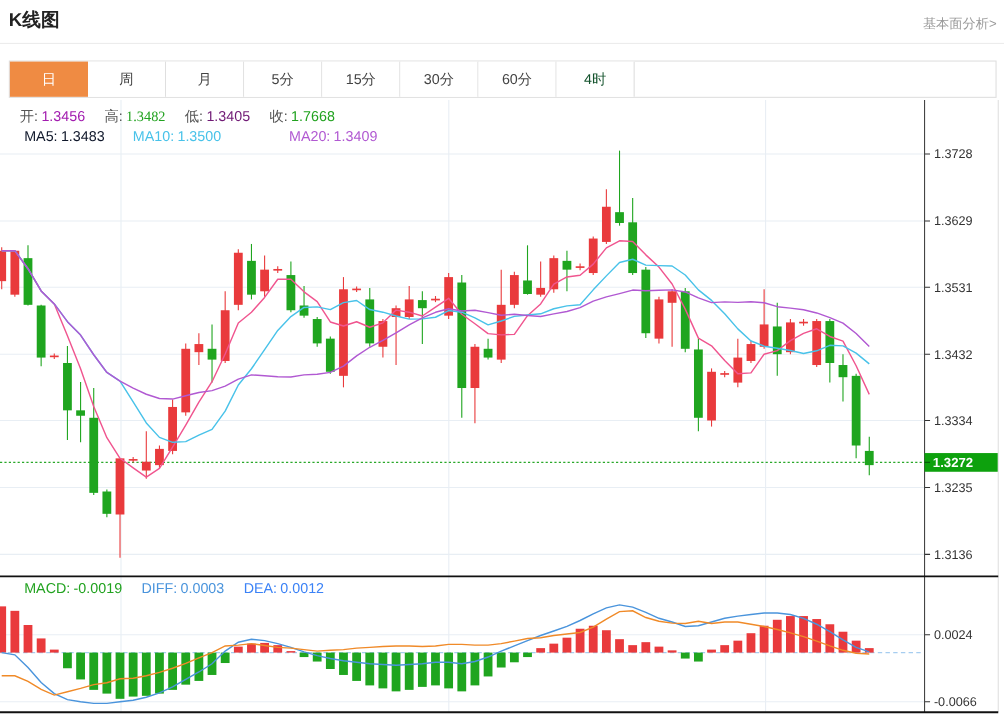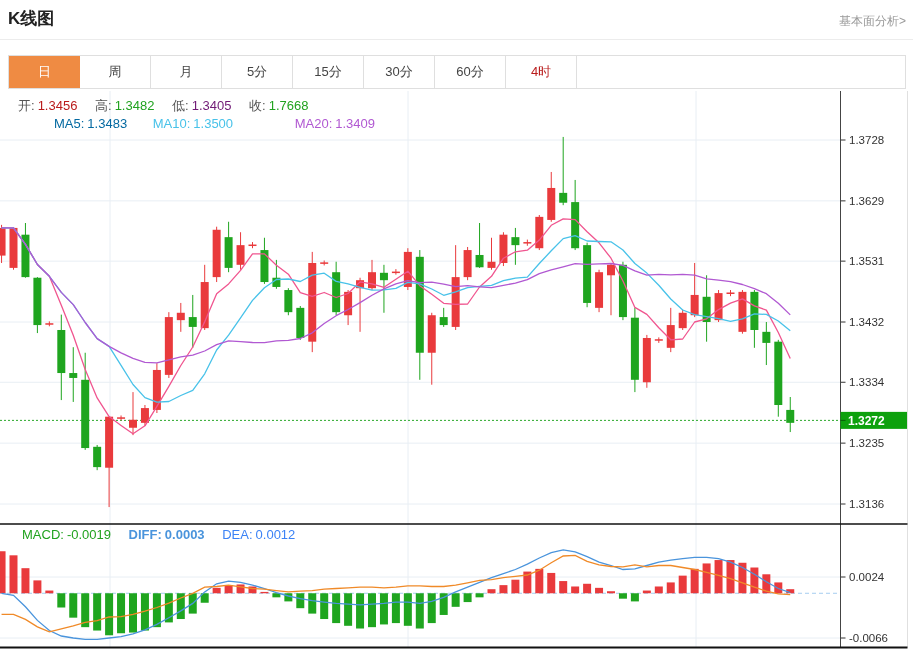--- a/index.html
+++ b/index.html
@@ -290,34 +290,34 @@
   <div class="divider"></div>
 
   <div class="tabs" id="tabs">
       <div class="tab active" style="color: rgb(255, 255, 255); background: rgb(239, 139, 67);">日</div>
       <div class="tab" style="color: rgb(68, 68, 68);">周</div>
       <div class="tab" style="color: rgb(68, 68, 68);">月</div>
       <div class="tab" style="color: rgb(68, 68, 68);">5分</div>
       <div class="tab" style="color: rgb(68, 68, 68);">15分</div>
       <div class="tab" style="color: rgb(68, 68, 68);">30分</div>
       <div class="tab" style="color: rgb(68, 68, 68);">60分</div>
-      <div class="tab" style="color: #b91c1c;">4时</div>
+      <div class="tab" style="color: #14532d;">4时</div>
     </div>
 
   <div class="row row1">
-    <span class="grp"><span class="lab" style="color: rgb(85, 85, 85);">开:</span><span style="color: #b91c1c;">1.3456</span></span>
-    <span class="grp"><span class="lab" style="color: rgb(85, 85, 85);">高:</span><span style="color: rgb(33, 162, 31);">1.3482</span></span>
+    <span class="grp"><span class="lab" style="color: rgb(85, 85, 85);">开:</span><span style="color: #a21caf;">1.3456</span></span>
+    <span class="grp"><span class="lab" style="color: rgb(85, 85, 85);">高:</span><span style="color: rgb(33, 162, 31); font-family: Liberation Serif, serif;">1.3482</span></span>
     <span class="grp"><span class="lab" style="color: rgb(85, 85, 85);">低:</span><span style="color: #701a75;">1.3405</span></span>
     <span class="grp"><span class="lab" style="color: rgb(85, 85, 85);">收:</span><span style="color: rgb(33, 162, 31);">1.7668</span></span>
   </div>
 
   <div class="row row2">
-    <span class="grp2" style="color: #0369a1; margin-left: 32px;"><span class="lab">MA5:</span><span>1.3483</span></span>
+    <span class="grp2" style="color: #0f172a;"><span class="lab">MA5:</span><span>1.3483</span></span>
     <span class="grp2" style="color: rgb(72, 194, 233);"><span class="lab">MA10:</span><span>1.3500</span></span>
     <span class="grp2" style="color: rgb(177, 89, 210); margin-left: 36px;"><span class="lab">MA20:</span><span>1.3409</span></span>
   </div>
 
   <div class="row rowm">
     <span class="grp" style="color: rgb(33, 162, 31); margin-top: 36px;"><span class="lab">MACD:</span><span>-0.0019</span></span>
-    <span class="grp" style="color: rgb(74, 148, 220); font-weight: bold;"><span class="lab">DIFF:</span><span>0.0003</span></span>
+    <span class="grp" style="color: rgb(74, 148, 220);"><span class="lab">DIFF:</span><span>0.0003</span></span>
     <span class="grp" style="color: #3b82f6;"><span class="lab">DEA:</span><span>0.0012</span></span>
   </div>
 </div>
 
 </body></html>

